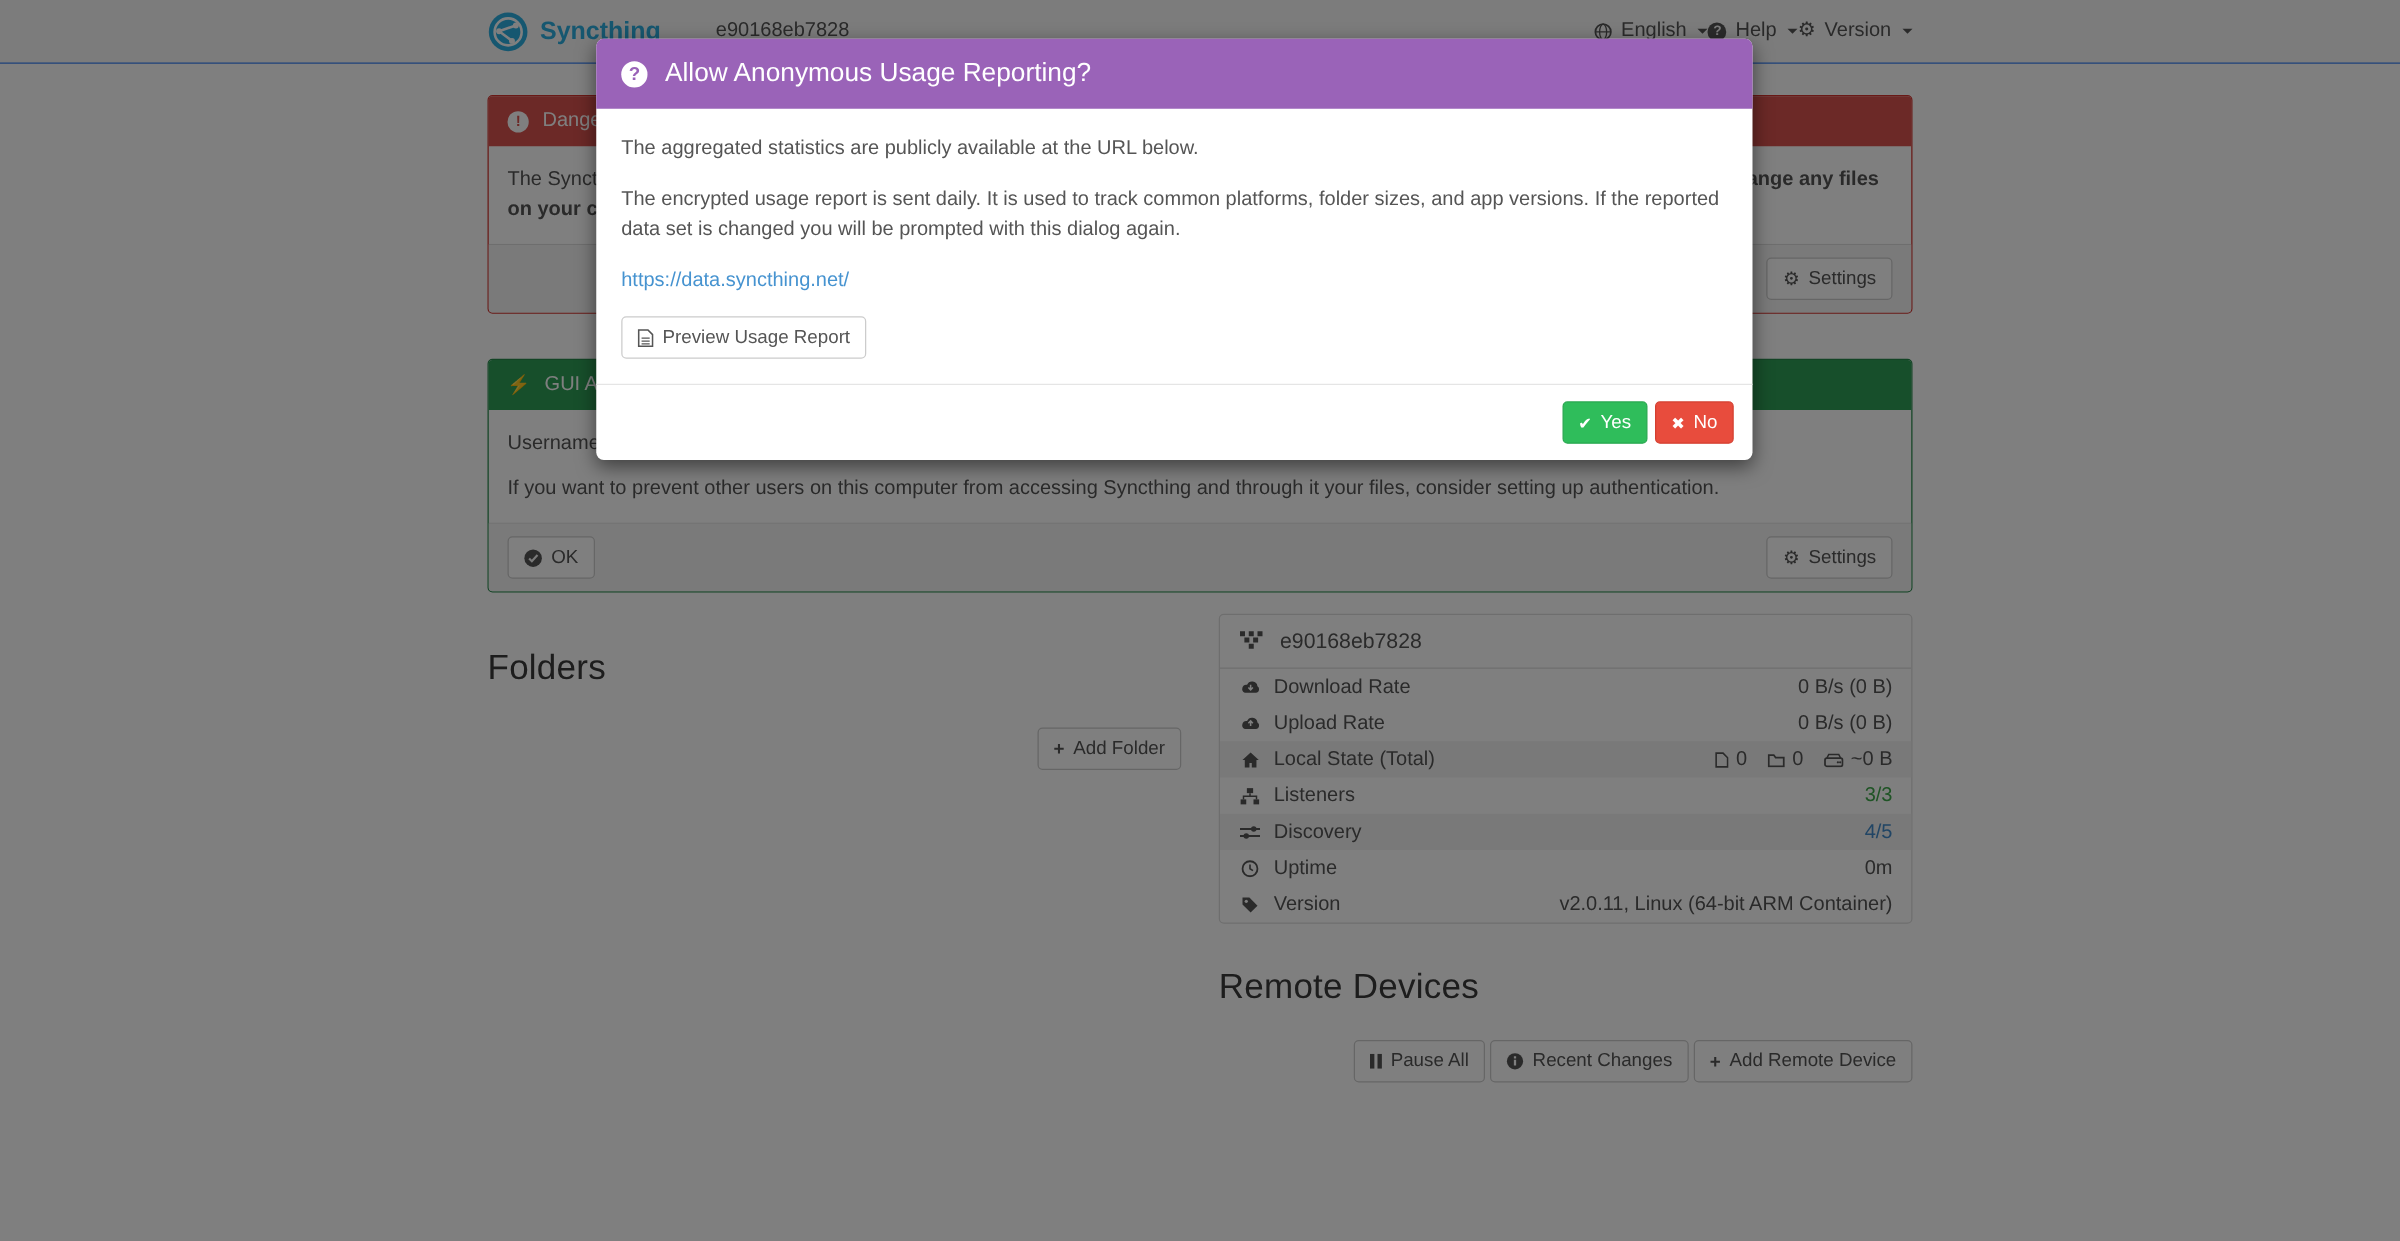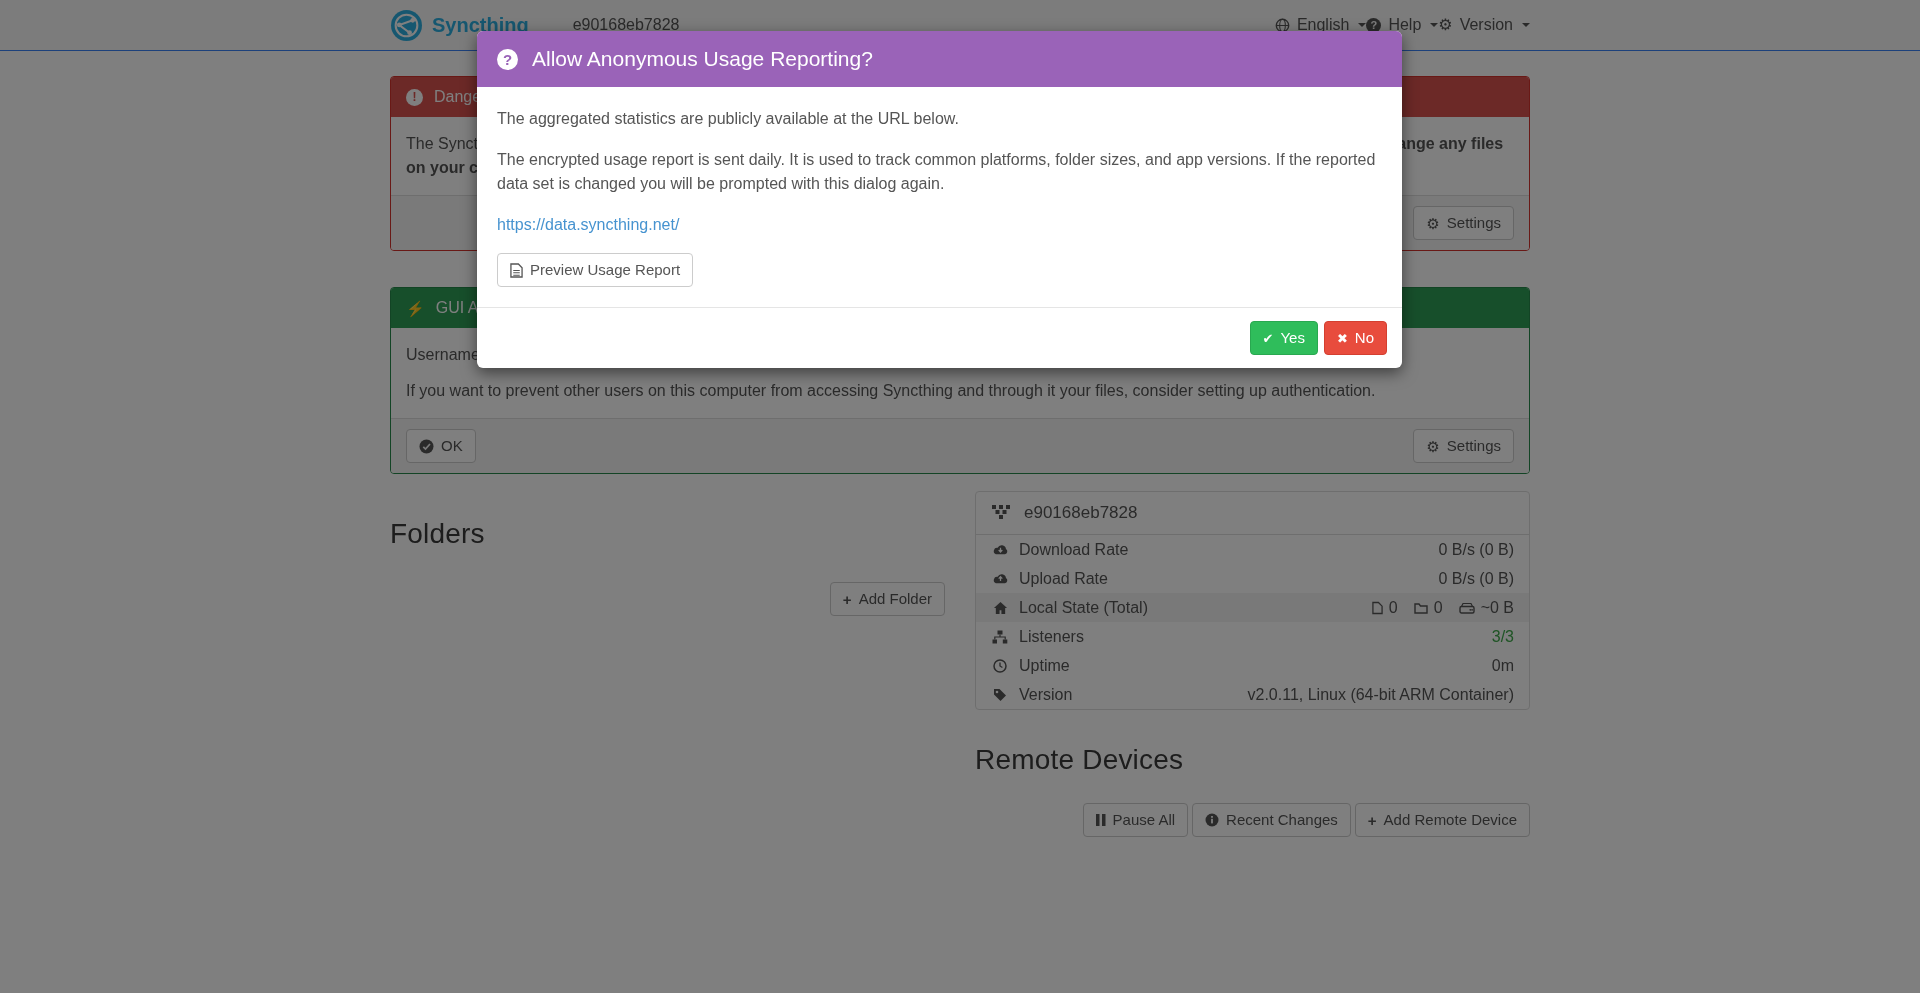--- a/index.html
+++ b/index.html
@@ -263,20 +263,33 @@
                   <rect x="0.5" y="9.5" width="4.5" height="4" fill="#555"></rect>
                   <rect x="10.8" y="9.5" width="4.5" height="4" fill="#555"></rect>
                   <path d="M8 4.5v2.5M2.8 9.5V7h10.4v2.5" stroke="#555" stroke-width="1.2" fill="none"></path>
                 </svg>
               </span>
               <span>Listeners</span>
             </span>
             <span class="dval green">3/3</span>
           </div>
 
+          <div class="drow striped">
+            <span class="dlabel">
+              <span class="dicon">
+                <svg width="16" height="12" viewBox="0 0 16 12">
+                  <path d="M0 3.2h16M0 8.8h16" stroke="#555" stroke-width="1.6"></path>
+                  <circle cx="11" cy="3.2" r="2.2" fill="#555"></circle>
+                  <circle cx="5" cy="8.8" r="2.2" fill="#555"></circle>
+                </svg>
+              </span>
+              <span>Discovery</span>
+            </span>
+            <span class="dval blue">4/5</span>
+          </div>
 
           <div class="drow">
             <span class="dlabel">
               <span class="dicon">
                 <svg width="14" height="14" viewBox="0 0 14 14">
                   <circle cx="7" cy="7" r="6" fill="none" stroke="#555" stroke-width="1.5"></circle>
                   <path d="M7 3.5V7l2.4 1.5" stroke="#555" stroke-width="1.3" fill="none"></path>
                 </svg>
               </span>
               <span>Uptime</span>

